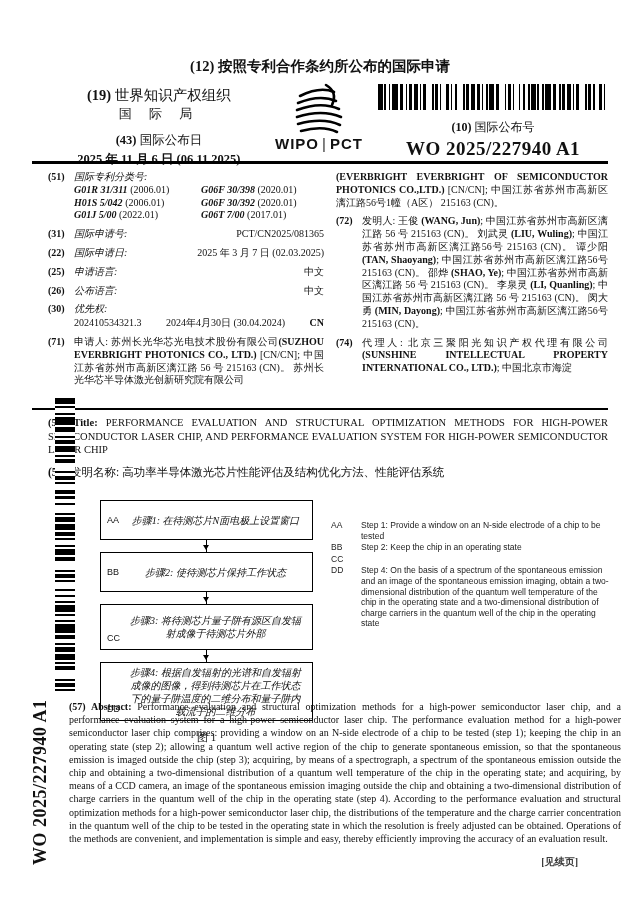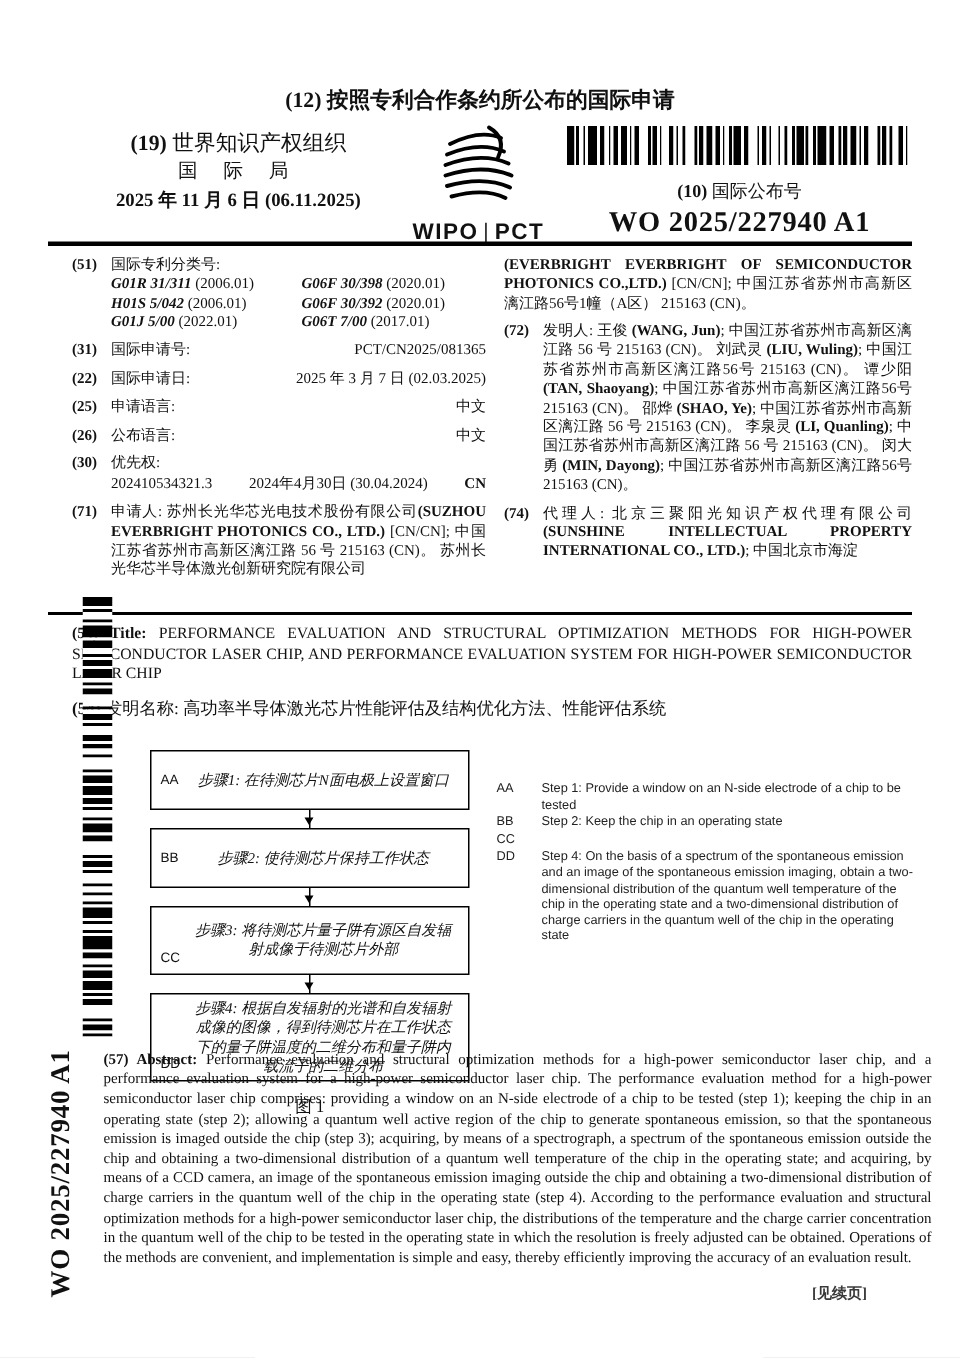--- a/index.html
+++ b/index.html
@@ -11,36 +11,36 @@
             font-weight:bold;font-size:14.5px;}
   .hdr-row{position:absolute;top:82px;left:58px;right:32px;display:flex;}
   .hdr-left{width:205px;text-align:center;padding-top:4px;}
   .org1{font-size:14.5px;}
   .org2{font-size:13px;letter-spacing:7px;margin-top:0;}
   .pubdate-lab{font-size:12.5px;margin-top:9px;}
   .pubdate{font-size:12.5px;font-weight:bold;margin-top:2px;}
   .hdr-logo{width:120px;text-align:center;}
   .logo-art{display:block;margin:0 auto;}
   .logo-txt{font-family:"Liberation Sans","DejaVu Sans",sans-serif;font-weight:bold;
-            font-size:15px;letter-spacing:1px;margin-top:12px;}
+            font-size:15px;letter-spacing:1px;margin-top:1px;}
   .logo-sep{font-weight:normal;color:#333;padding:0 3px;}
   .hdr-right{flex:1;text-align:center;}
   .barcode-top{width:230px;height:26px;margin:2px auto 0 auto;display:flex;overflow:hidden;}
   .pubnum-lab{font-size:12px;margin-top:9px;}
   .pubnum{font-size:19px;font-weight:bold;margin-top:2px;letter-spacing:.5px;}
   .rule1{position:absolute;top:161px;left:32px;right:32px;height:3px;background:#000;}
   .rule2{position:absolute;top:408px;left:32px;right:32px;height:2px;background:#000;}
   
   .biblio{position:absolute;top:171px;left:48px;width:560px;height:234px;display:flex;
           font-size:10px;line-height:12.8px;overflow:hidden;}
   .col-l{width:276px;}
   .col-r{flex:1;margin-left:12px;}
   .frow{display:flex;margin-top:6px;}
   .fnum{width:26px;font-weight:bold;flex:0 0 auto;}
-  .fname{flex:0 0 auto;}
+  .fname{flex:0 0 auto;font-style:italic;}
   .fval{margin-left:auto;text-align:right;}
   .ipc-grid{display:grid;grid-template-columns:1fr 1fr;column-gap:4px;margin-left:26px;}
   .ipc-code{font-weight:bold;font-style:italic;}
   .prio-line{display:flex;justify-content:space-between;margin-left:26px;margin-top:1px;}
   .para{flex:1;text-align:justify;}
   
   .title-sec{position:absolute;top:416px;left:48px;right:32px;}
   .title-en{font-size:10.5px;line-height:13.5px;text-align:justify;}
   .title-zh{font-size:11.5px;margin-top:8px;}
   
@@ -78,20 +78,21 @@
 <body>
 
 <div class="page">
 
   <div class="pct-line">(12) 按照专利合作条约所公布的国际申请</div>
 
   <div class="hdr-row">
     <div class="hdr-left">
       <div class="org1"><span class="b">(19)</span> <span>世界知识产权组织</span></div>
       <div class="org2">国 际 局</div>
+      <div class="pubdate-lab"><span class="b">(43)</span> <span>国际公布日</span></div>
       <div class="pubdate">2025 年 11 月 6 日 (06.11.2025)</div>
     </div>
 
     <div class="hdr-logo">
       <svg class="logo-art" width="62" height="52" viewBox="0 0 62 52">
         <g fill="none" stroke="#000" stroke-width="2.6" stroke-linecap="round">
           <path d="M38 3 q12 7 6 20"></path>
           <path d="M12 14 q20 -10 34 -4"></path>
           <path d="M10 21 q22 -9 38 -2"></path>
           <path d="M9 28 q24 -9 42 -1"></path>

